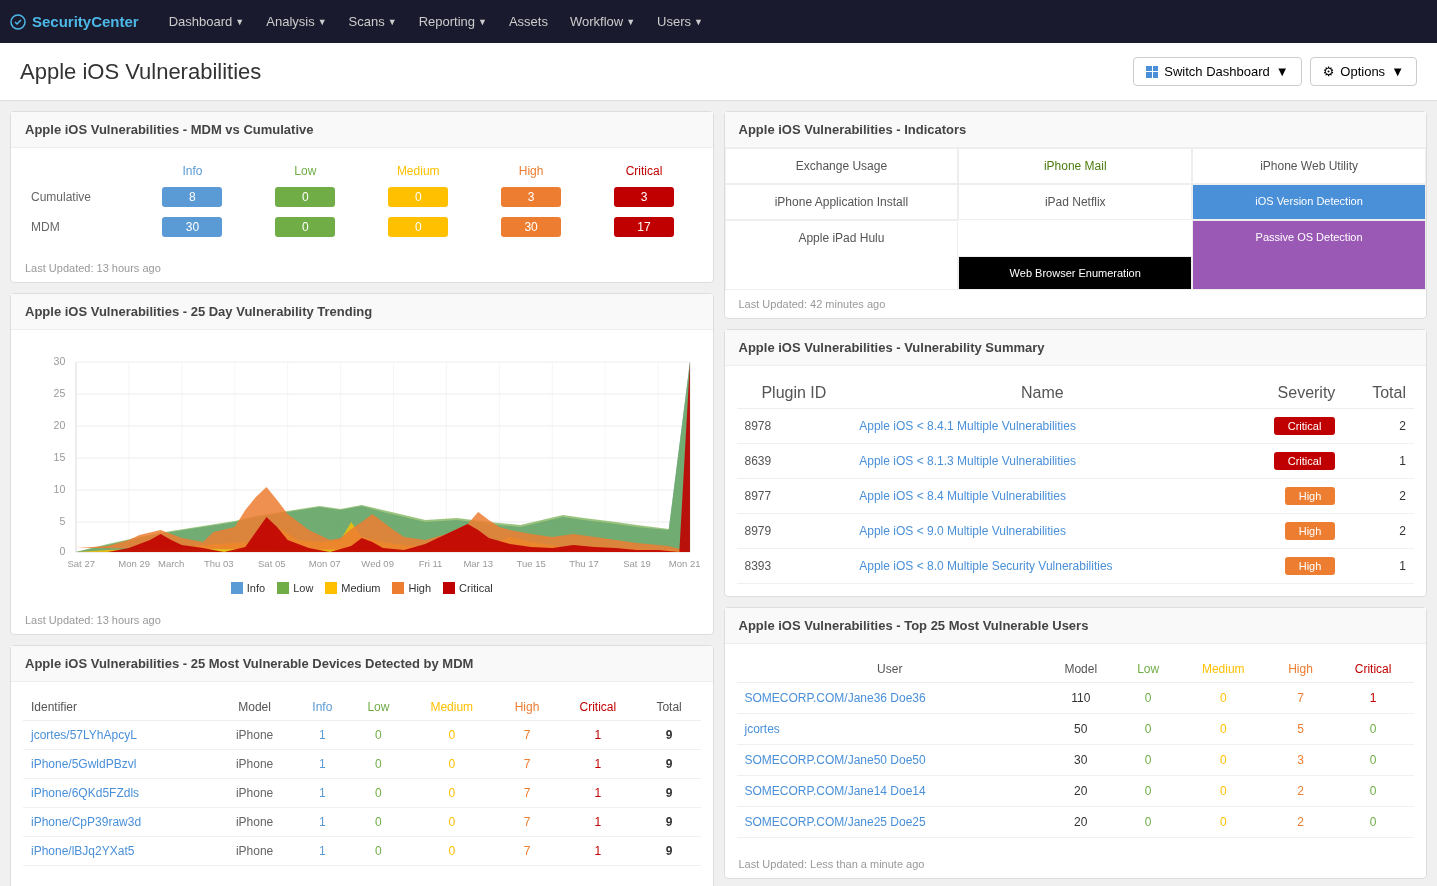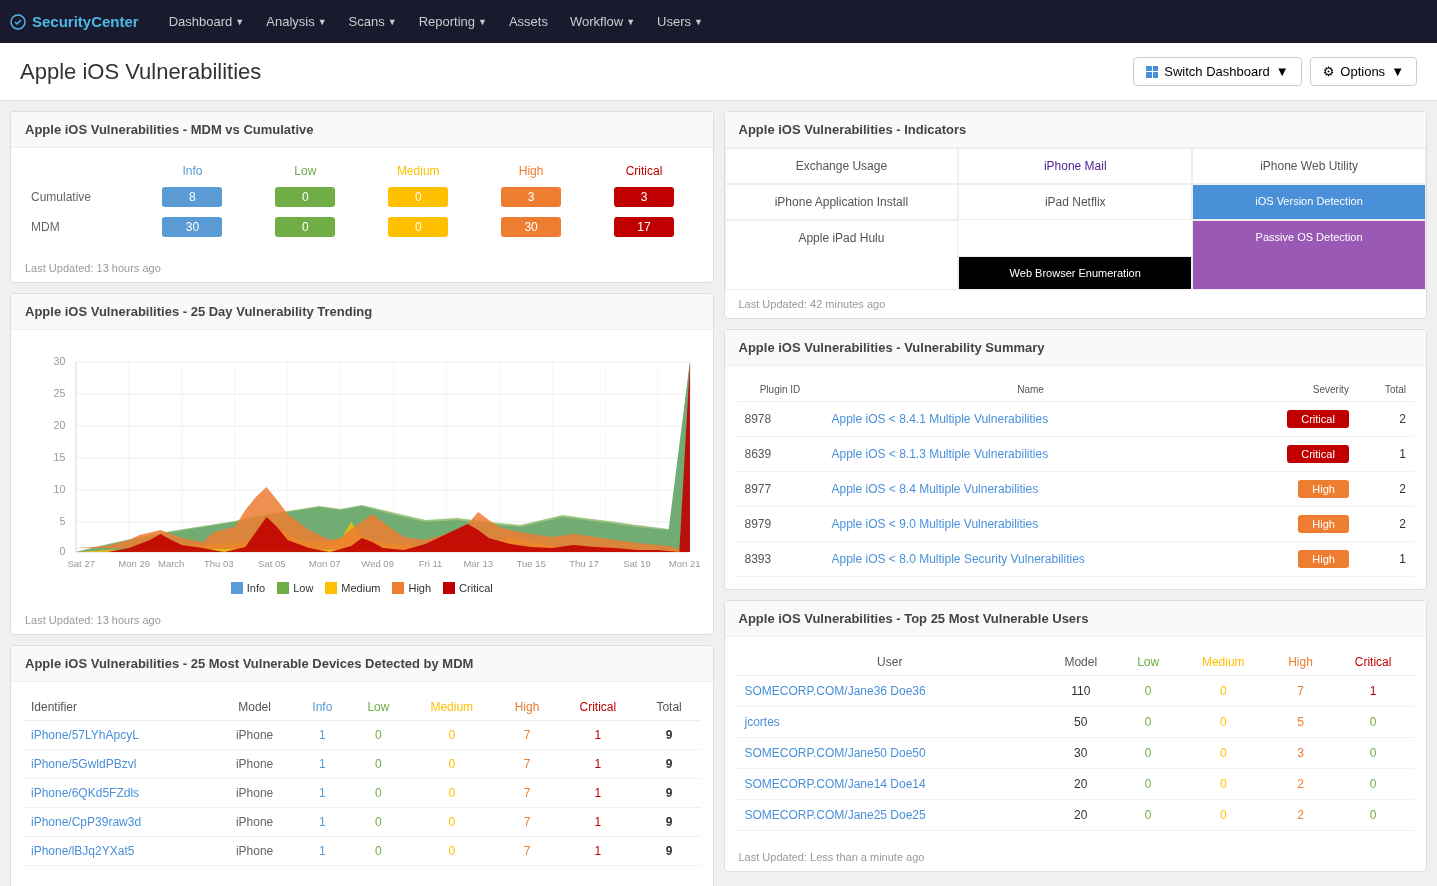--- a/index.html
+++ b/index.html
@@ -61,25 +61,25 @@
     .val-orange { color: #ed7d31; }
     .val-red { color: #c00000; }
     .val-total { font-weight: bold; color: #333; }
 
     
     .indicators-grid { display: grid; grid-template-columns: 1fr 1fr 1fr; gap: 0; }
     .indicator-cell { padding: 10px 8px; text-align: center; border: 1px solid #eee; font-size: 12px; color: #555; }
     .indicator-cell.active-blue { background: #4a90d9; color: #fff; font-size: 11px; }
     .indicator-cell.active-green { background: #000000; color: #fff; font-size: 11px; margin-top: 36px; }
     .indicator-cell.active-purple { background: #9b59b6; color: #fff; font-size: 11px; }
-    .indicator-cell.link-style { color: #4c1d95; cursor: pointer; }
+    .indicator-cell.link-style { color: #4d7c0f; cursor: pointer; }
 
     
     .vuln-table { width: 100%; border-collapse: collapse; }
-    .vuln-table th { font-size: 10px; color: #555; font-weight: normal; padding: 6px 8px; border-bottom: 1px solid #eee; }
+    .vuln-table th { font-size: 16px; color: #555; font-weight: normal; padding: 6px 8px; border-bottom: 1px solid #eee; }
     .vuln-table th:last-child, .vuln-table th:nth-child(3) { text-align: right; }
     .vuln-table td { padding: 8px 8px; border-bottom: 1px solid #f0f0f0; font-size: 12px; }
     .vuln-table td:first-child { color: #555; }
     .vuln-table td:last-child { text-align: right; color: #333; }
     .severity-badge { display: inline-block; padding: 3px 14px; border-radius: 3px; color: #fff; font-size: 11px; float: right; }
     .sev-critical { background: #c00000; }
     .sev-high { background: #ed7d31; }
 
     
     .users-table { width: 100%; border-collapse: collapse; }
@@ -273,21 +273,21 @@
               <th style="color:#5b9bd5;">Info</th>
               <th style="color:#70ad47;">Low</th>
               <th style="color:#ffc000;">Medium</th>
               <th style="color:#ed7d31;">High</th>
               <th style="color:#c00000;">Critical</th>
               <th>Total</th>
             </tr>
           </thead>
           <tbody id="devices-tbody">
           <tr>
-    <td style="color:#4a90d9;">iPhone/57LYhApcyL</td>
+    <td style="color:#4a90d9;">jcortes/57LYhApcyL</td>
     <td style="color:#666;">iPhone</td>
     <td class="val-blue">1</td>
     <td class="val-green">0</td>
     <td class="val-yellow">0</td>
     <td class="val-orange">7</td>
     <td class="val-red">1</td>
     <td class="val-total">9</td>
   </tr>
               <tr>
     <td style="color:#4a90d9;margin-top:46px;">iPhone/5GwldPBzvl</td>

